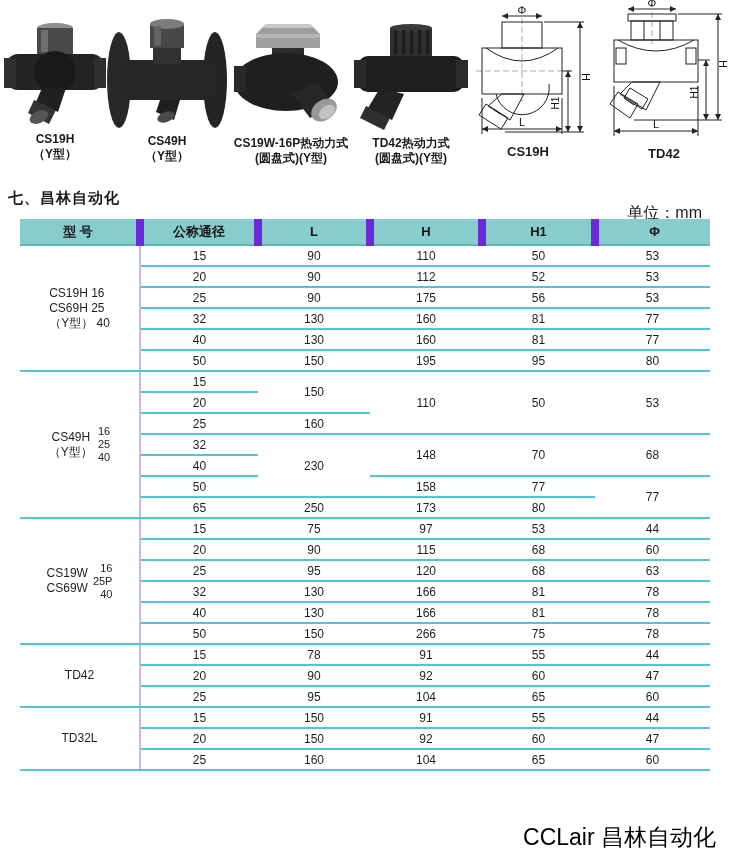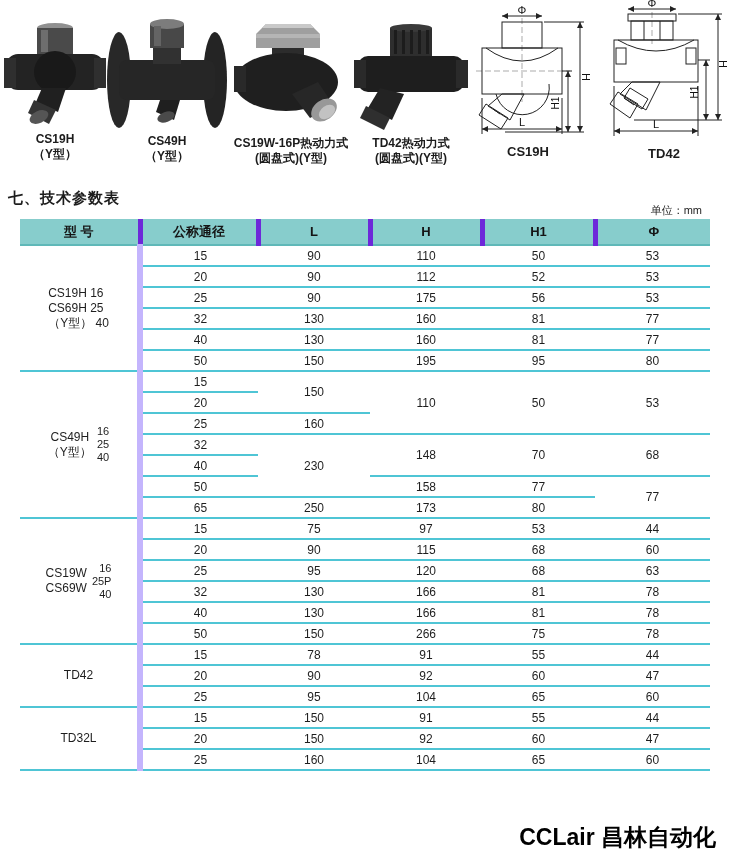--- a/index.html
+++ b/index.html
@@ -7,37 +7,37 @@
   body { font-family:"Liberation Sans", sans-serif; color:#1c1c1c; }
   .page { position:relative; width:730px; height:861px; background:#fff; overflow:hidden; }
 
   
   .fig { position:absolute; text-align:center; }
   .fig svg { display:block; margin:0 auto; }
   .fig-label { font-weight:bold; font-size:12px; line-height:15px; margin-top:2px; white-space:nowrap; }
   .draw-label { font-weight:bold; font-size:13px; margin-top:4px; }
 
   .heading { position:absolute; left:8px; top:189px; font-size:15px; font-weight:bold; letter-spacing:1px; }
-  .unit-note { position:absolute; right:28px; top:203px; font-size:11px; }
+  .unit-note { position:absolute; right:28px; top:203px; font-size:16px; }
 
   
   table.params { position:absolute; left:20px; top:219px; width:690px;
                  border-collapse:collapse; table-layout:fixed; font-size:12px; }
   .params th { background:#87cdcc; height:26px; font-size:13px; font-weight:bold;
                color:#151515; border-bottom:2px solid #5fb8b8;margin-top:48px; }
-  .params th + th { border-left:5px solid #6d28d9; }
+  .params th + th { border-left:8px solid #6d28d9; }
   .params td { height:21px; text-align:center; vertical-align:middle;
                border-bottom:2px solid #4fc5d5; color:#1e1e1e; }
-  .params td.model-cell { border-right:6px solid #c4b5fd; font-size:12px; line-height:15px; }
+  .params td.model-cell { border-right:2px solid #c4b5fd; font-size:12px; line-height:15px; }
   .model-wrap { display:flex; align-items:center; justify-content:center; gap:5px; }
   .model-main { text-align:center; line-height:15px; }
   .model-sub { text-align:right; font-size:11px; line-height:13px; }
   .model-lines { display:inline-block; text-align:left; }
 
-  .watermark { position:absolute; top:822px; right:14px; font-size:23px; font-weight:bold;
+  .watermark { position:absolute; top:822px; right:14px; font-size:23px; font-weight:normal;
                color:#000; z-index:5; white-space:nowrap;margin-left:20px; }
 
   .lineart line, .lineart rect, .lineart path, .lineart polygon.o { stroke:#222; fill:none; stroke-width:1; }
   .lineart polygon.a { fill:#222; stroke:none; }
   .lineart text { fill:#111; font-family:"Liberation Sans", sans-serif; }
   .lineart .cl { stroke:#888; stroke-width:0.7; stroke-dasharray:6 3; }
 </style>
 </head>
 <body>
 
@@ -188,21 +188,21 @@
       <text transform="rotate(-90 129 64)" x="129" y="64" text-anchor="middle" font-size="11">H</text>
       <line x1="100" y1="60" x2="112" y2="60"></line>
       <line x1="108" y1="60" x2="108" y2="120"></line>
       <polygon class="a" points="108,60 105,66 111,66"></polygon>
       <polygon class="a" points="108,120 105,114 111,114"></polygon>
       <text transform="rotate(-90 100 92)" x="100" y="92" text-anchor="middle" font-size="10">H1</text>
     </svg>
     <figcaption class="draw-label">TD42</figcaption>
   </figure>
 
-  <h2 class="heading">七、技术参数表</h2>
+  <h2 class="heading">七、昌林自动化</h2>
   <div class="unit-note">单位：mm</div>
 
   <table class="params">
     <colgroup>
       <col style="width:120px">
         <col style="width:118px">
         <col style="width:112px">
       <col style="width:112px">
         <col style="width:113px">
         <col style="width:115px">

